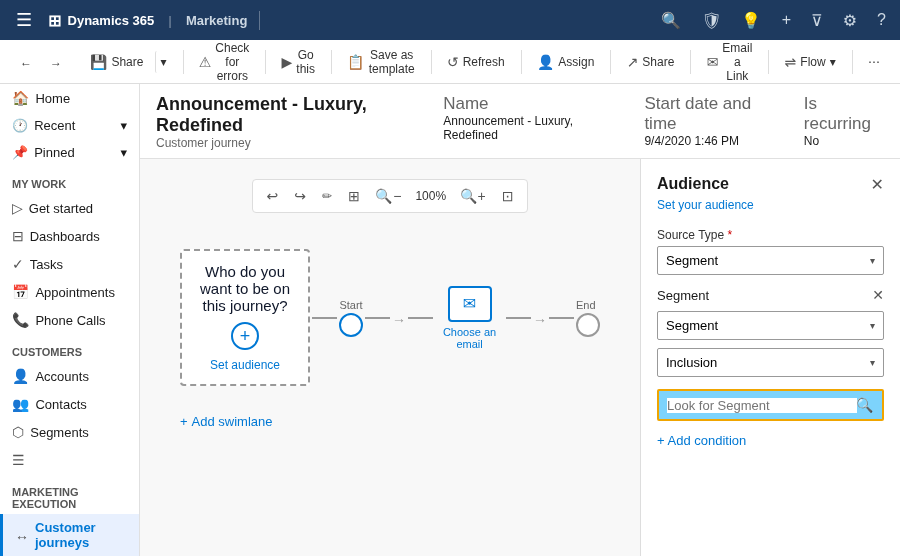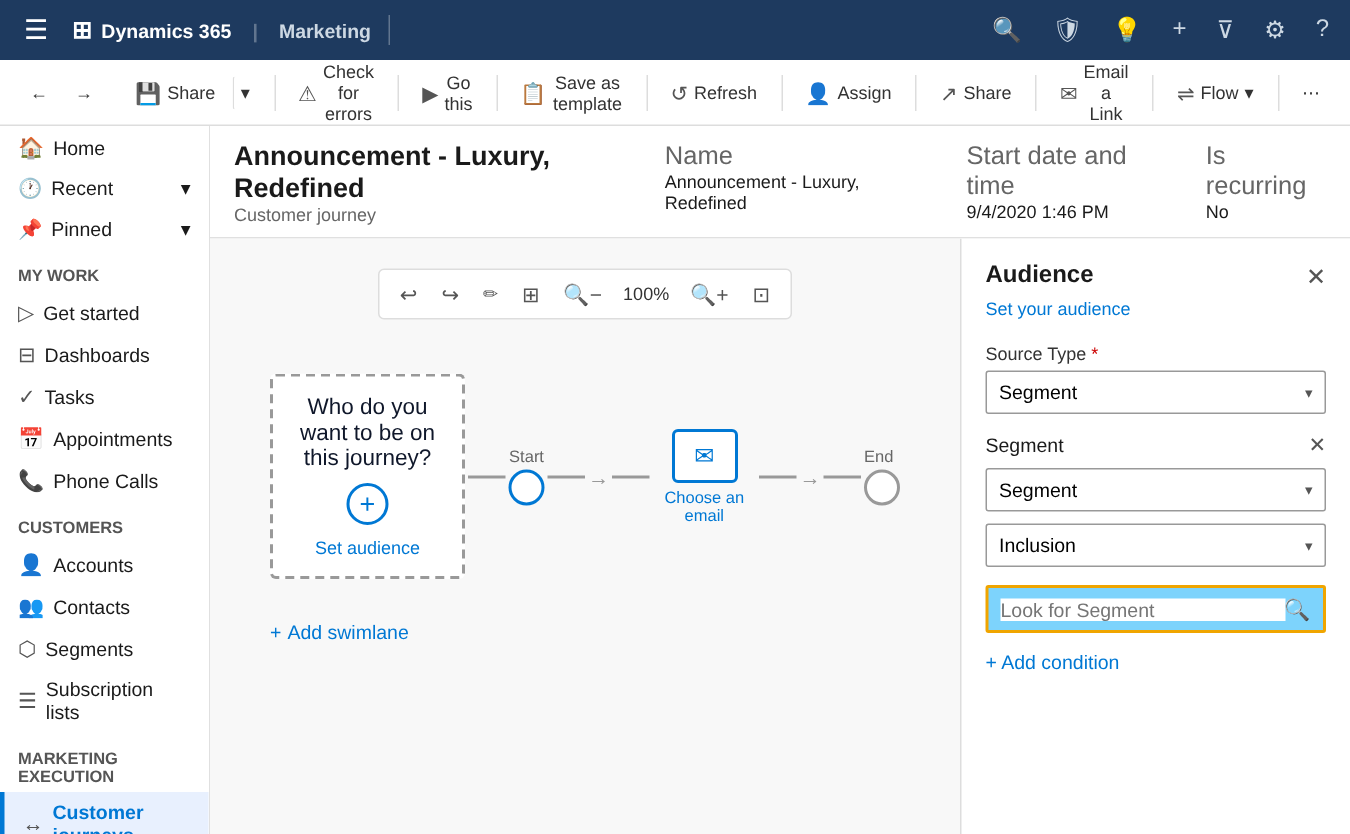--- a/index.html
+++ b/index.html
@@ -331,21 +331,20 @@
     <div class="sidebar-item">
       <span class="sicon">👥</span>
       <span>Contacts</span>
     </div>
     <div class="sidebar-item">
       <span class="sicon">⬡</span>
       <span>Segments</span>
     </div>
     <div class="sidebar-item">
       <span class="sicon">☰</span>
-      <span>Subscription lists</span>
     </div>
 
     <div class="sidebar-section-header">Marketing execution</div>
     <div class="sidebar-item active">
       <span class="sicon">↔</span>
       <span>Customer journeys</span>
     </div>
 
   </div>
 

